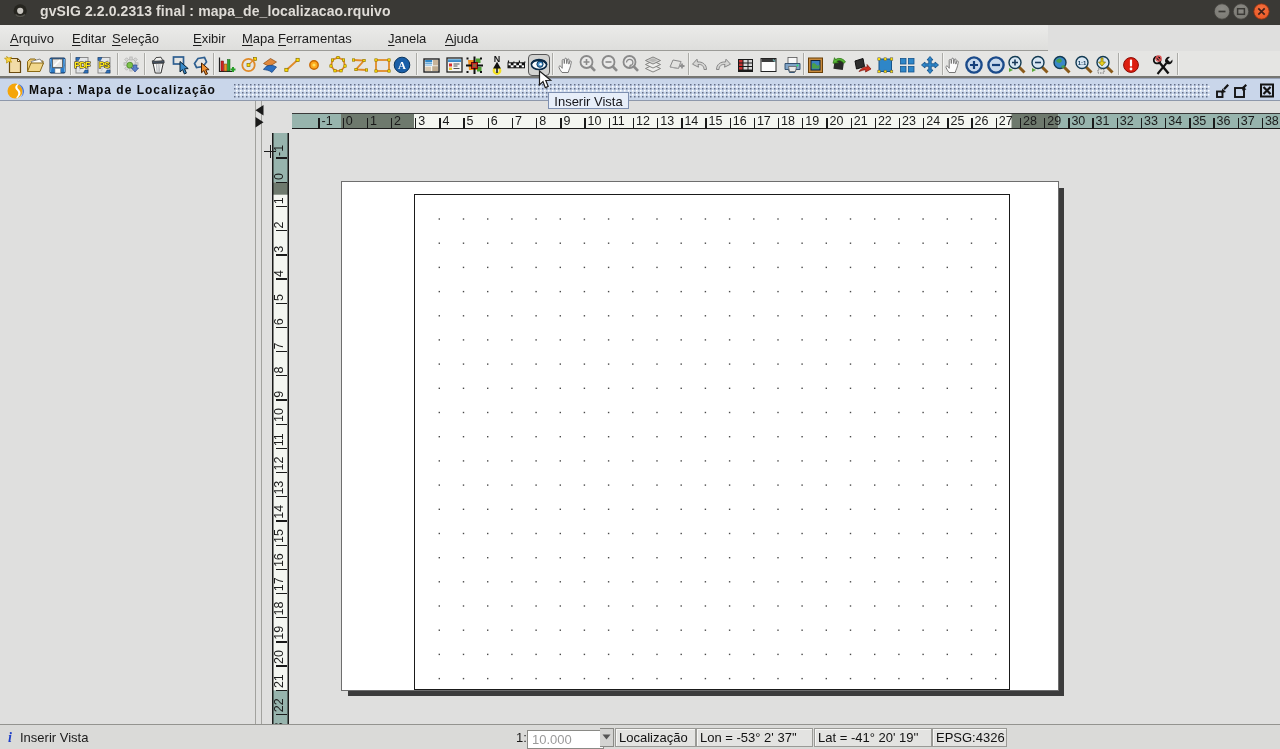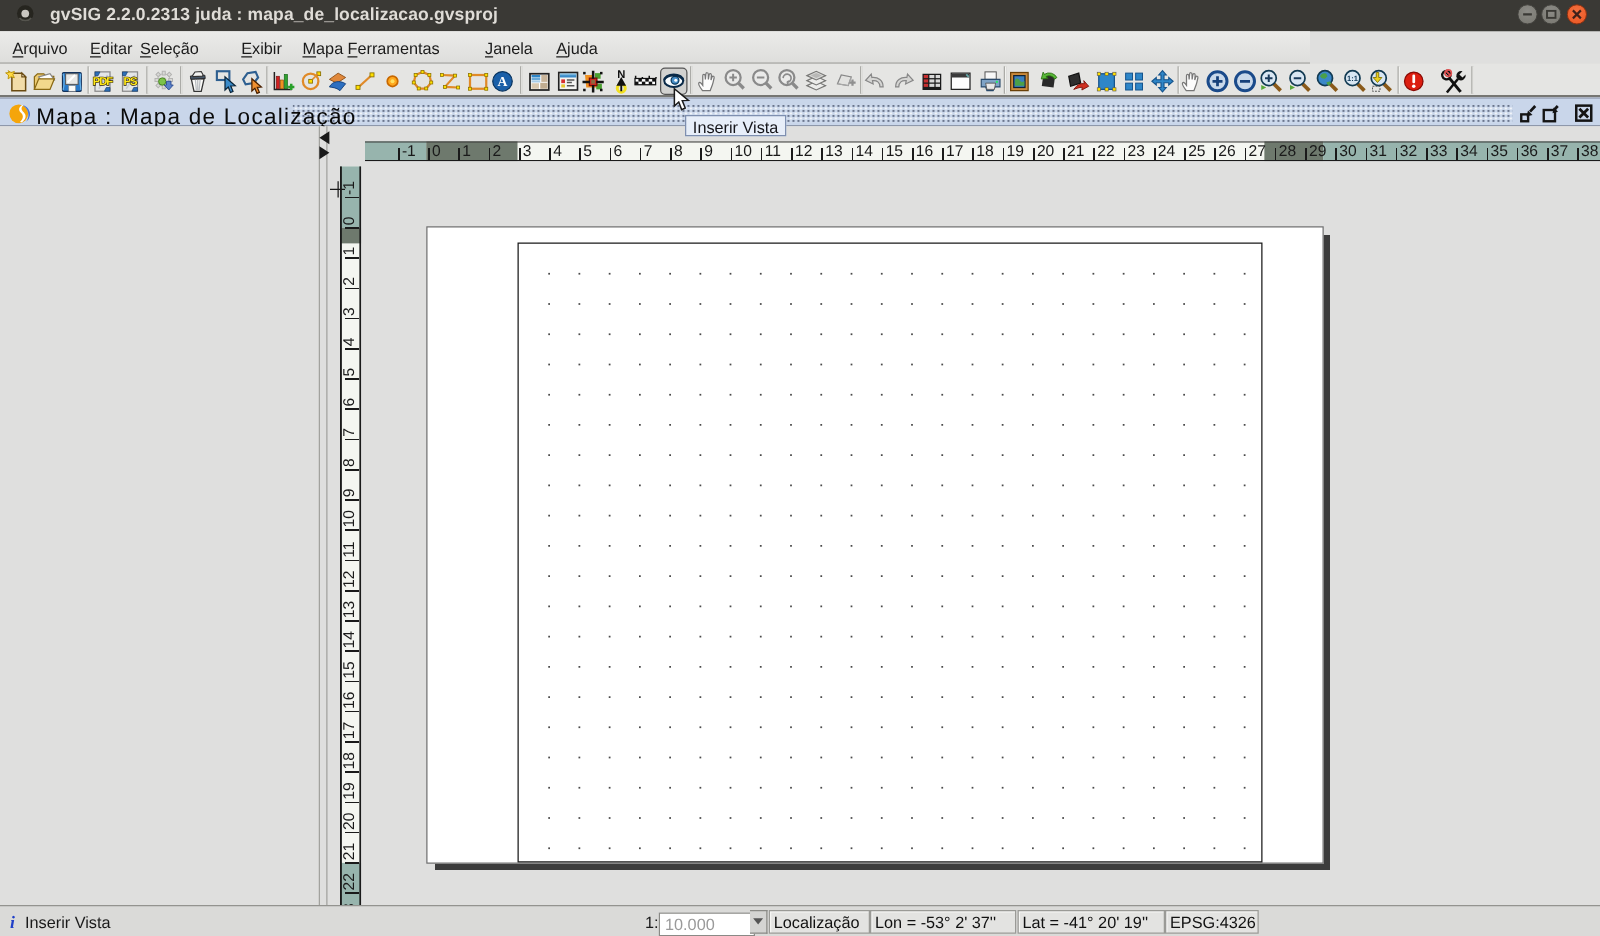--- a/index.html
+++ b/index.html
@@ -10,42 +10,42 @@
 .titletext{left:40px;top:3px;font-size:14px;font-weight:bold;color:#DFDCD7;letter-spacing:.1px}
 .menubar{left:0;top:25px;width:1048px;height:26px;
  background:linear-gradient(#EBEBE9,#DEDEDC);border-bottom:1px solid #9B9B97;box-sizing:border-box}
 .menubar span{position:absolute;top:6px;font-size:13px;color:#1B1B1B}
 .toolbar{left:0;top:51px;width:1280px;height:27px;background:#E5E5E3;
  border-bottom:2px solid #767672;box-sizing:border-box}
 .tsep{position:absolute;top:2px;width:1px;height:22px;background:#ABABA7;border-right:1px solid #F2F2F0}
 .ic{position:absolute}
 .ftitle{left:0;top:78px;width:1280px;height:23px;background:#C9D6EA;
  border-top:1px solid #99A3B8;border-bottom:1px solid #8E98AB;box-sizing:border-box}
-.ftext{position:absolute;left:29px;top:4px;font-size:18px;font-weight:normal;color:#0A0A0A;letter-spacing:1px}
+.ftext{position:absolute;left:29px;top:4px;font-size:12px;font-weight:bold;color:#0A0A0A;letter-spacing:1px}
 .fcontent{left:0;top:101px;width:1280px;height:623px;background:#DFDFDE}
 .statusbar{left:0;top:724px;width:1280px;height:25px;background:#DADAD8;
  border-top:1px solid #93938F;box-sizing:border-box}
 .sbox{position:absolute;top:3px;height:16px;border:1px solid #9A9A96;background:#E3E3E1;
  font-size:13px;color:#111;padding:1px 3px 0 3px;white-space:nowrap;
  box-shadow:inset 1px 1px 0 #F6F6F4}
 .page{left:341px;top:181px;width:716px;height:508px;background:#FFFFFF;
  border:1px solid #6E6E6E;box-shadow:6px 6px 0 -1px #3C3C3C}
 .inner{left:414px;top:194px;width:596px;height:496px;border:1px solid #1A1A1A;box-sizing:border-box;background:transparent}
 .tooltip{left:548px;top:92px;width:79px;height:14px;background:#E7EEF9;border:1px solid #7E8FB0;
  font-size:13px;color:#15151A;text-align:center;padding-top:1px}
 u{text-decoration:underline;text-underline-offset:2px}
 </style></head><body>
 
 <div class="abs titlebar"></div>
 <svg class="abs" style="left:12px;top:2px" width="20" height="21" viewBox="0 0 20 21">
     <circle cx="8.2" cy="8.8" r="6.6" fill="#26251F"></circle>
     <circle cx="8.2" cy="8.8" r="3.1" fill="#C9C6C0"></circle>
     <path d="M3.5 12.5 A6.6 6.6 0 0 0 13 12.5" fill="none" stroke="#55544E" stroke-width="1.4"></path>
   </svg>
-<div class="abs titletext">gvSIG 2.2.0.2313 juda : mapa_de_localizacao.gvsproj</div>
+<div class="abs titletext">gvSIG 2.2.0.2313 final : mapa_de_localizacao.rquivo</div>
 <svg class="abs" style="left:1214px;top:2px" width="58" height="20" viewBox="0 0 58 20">
     <defs>
       <radialGradient id="wbg" cx=".5" cy=".35" r=".8">
         <stop offset="0" stop-color="#8C8B86"></stop>
         <stop offset="1" stop-color="#77766F"></stop>
       </radialGradient>
       <radialGradient id="wbo" cx=".5" cy=".35" r=".8">
         <stop offset="0" stop-color="#F37140"></stop>
         <stop offset="1" stop-color="#E95420"></stop>
       </radialGradient>

